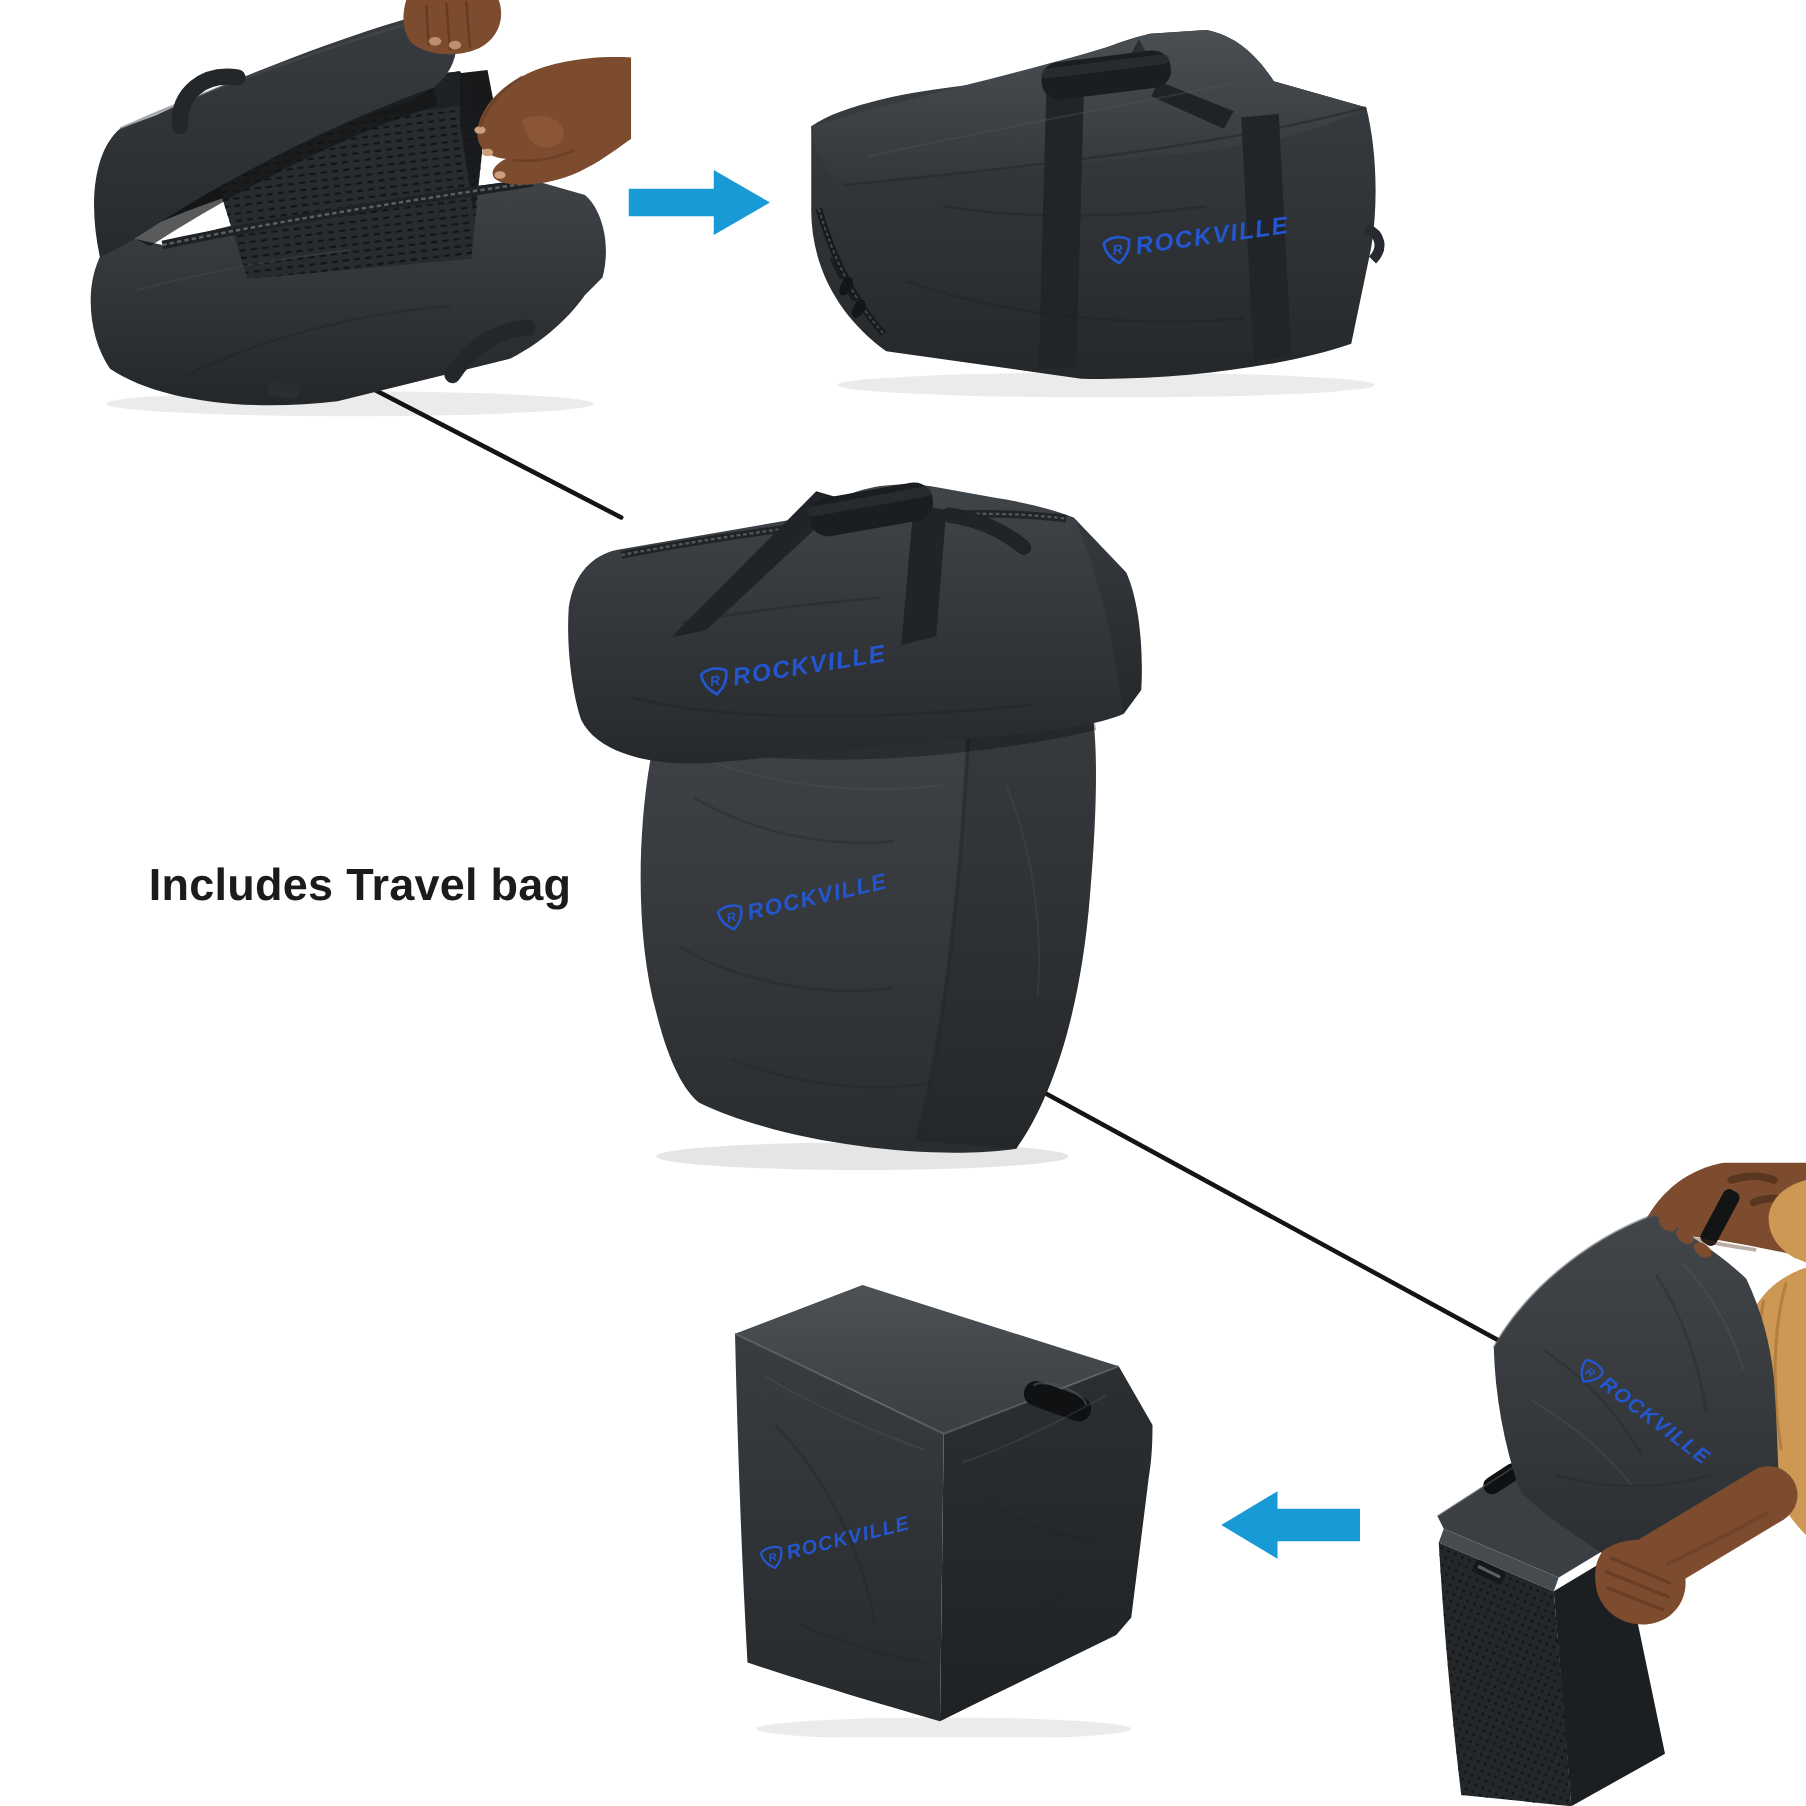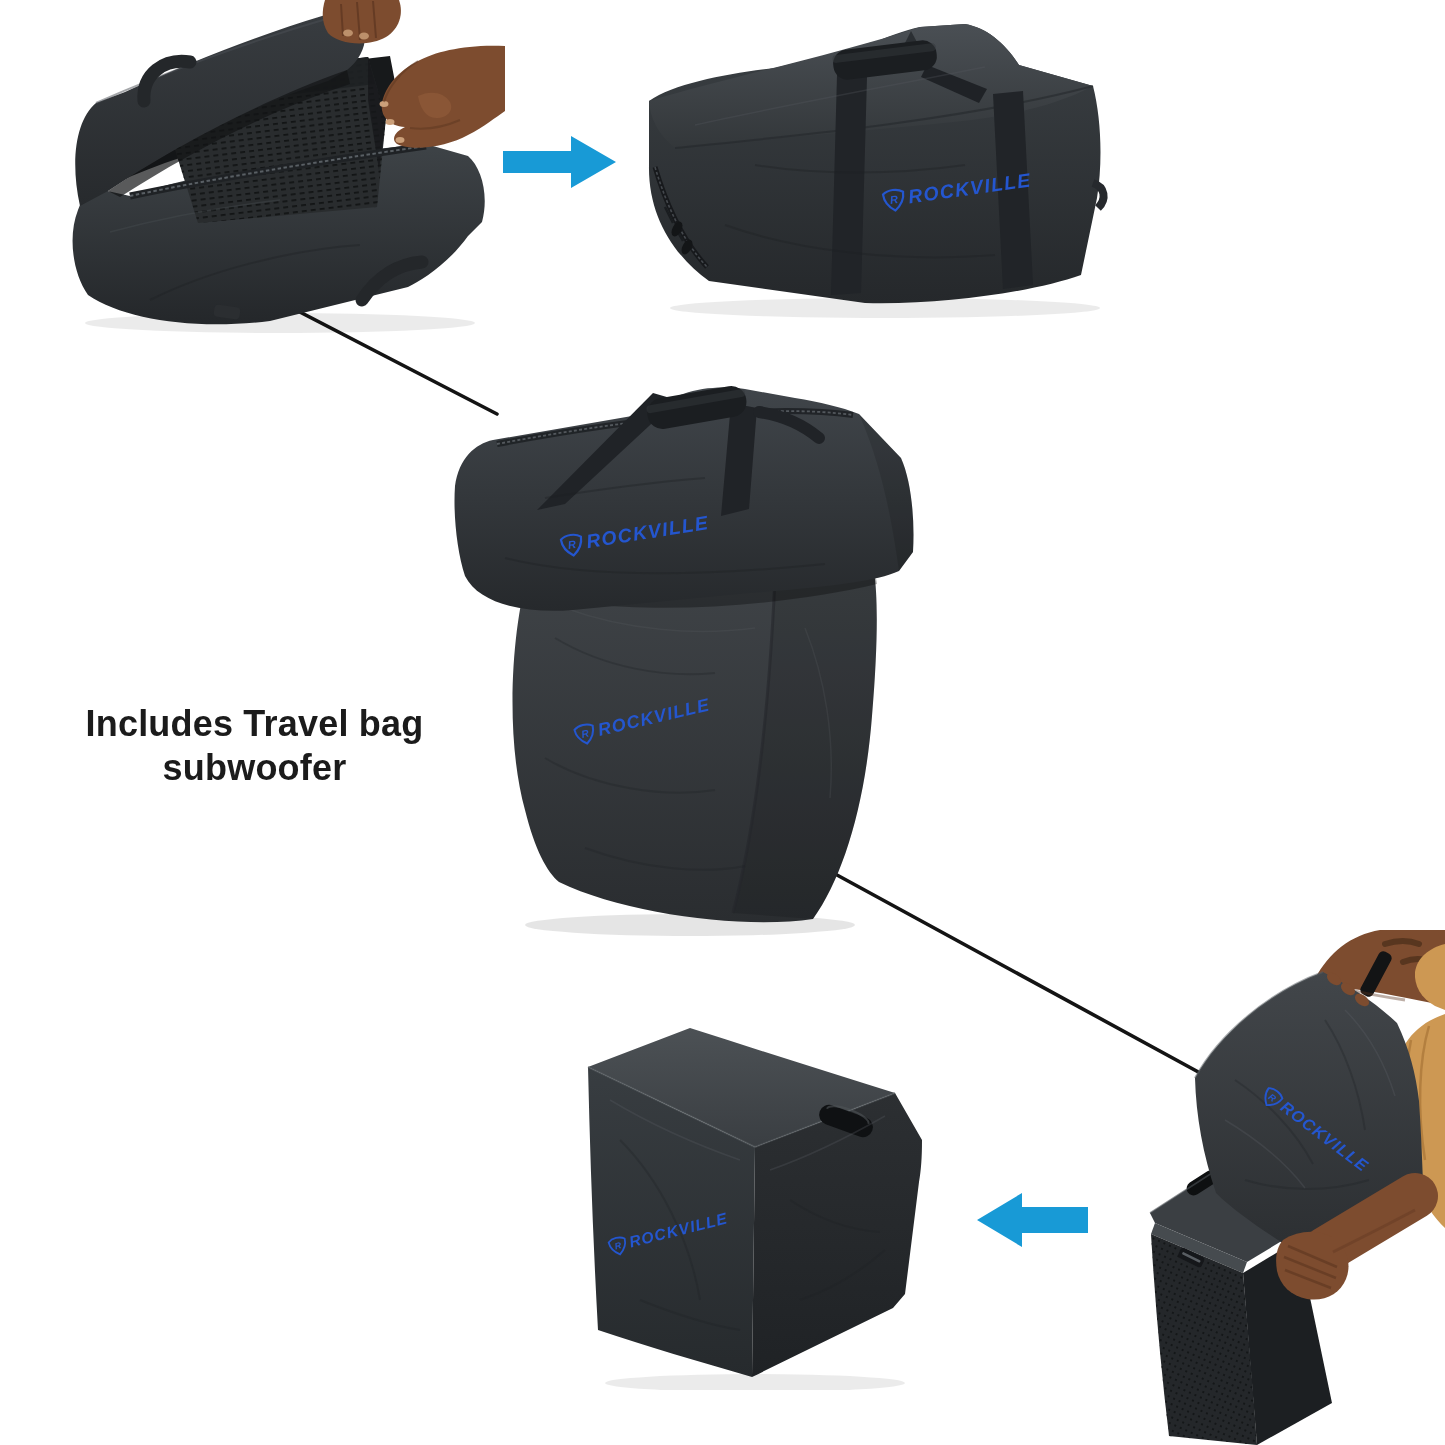--- a/index.html
+++ b/index.html
@@ -6,22 +6,22 @@
   #canvas{position:relative;width:1445px;height:1445px;background:#ffffff;overflow:hidden;
           font-family:"Liberation Sans",sans-serif;}
   #canvas svg{position:absolute;}
   #overlay{left:0;top:0;z-index:1;}
   .fig{z-index:2;}
   #fig-open-bag{left:30px;top:0px;}
   #fig-closed-bag{left:635px;top:15px;}
   #fig-stack{left:445px;top:378px;}
   #fig-covered-sub{left:550px;top:1020px;}
   #fig-person{left:1085px;top:930px;}
-  .caption{position:absolute;left:52px;top:702px;width:405px;z-index:3;
-           text-align:center;font-weight:700;font-size:36px;line-height:44px;
+  .caption{position:absolute;left:52px;top:686px;width:405px;z-index:3;
+           text-align:right;font-weight:700;font-size:36px;line-height:44px;
            color:#1b1b1b;letter-spacing:0.2px;}
   .connector{stroke:#141414;stroke-width:3.6;stroke-linecap:round;}
   .shield-path{fill:none;stroke-width:2.4px;}
   .shield-r{font-style:italic;font-weight:700;font-size:12px;
             font-family:"Liberation Sans",sans-serif;text-anchor:middle;}
   .logo-text{font-style:italic;font-weight:700;font-size:21px;
              font-family:"Liberation Sans",sans-serif;letter-spacing:1.5px;}
 </style>
 </head>
 <body>
@@ -264,16 +264,15 @@
     <g>
       <line x1="330" y1="266" x2="240" y2="320" stroke="#7d4c2f" stroke-width="46" stroke-linecap="round"></line>
       <path fill="#7d4c2f" d="M198,310 C214,300 234,299 248,308 C262,318 267,334 261,349 C255,364 239,372 222,369 C206,366 195,355 192,341 C190,329 191,318 198,310 Z"></path>
       <path stroke="#5b3520" stroke-width="2.5" opacity="0.6" fill="none" d="M203,316 L252,337 M199,327 L251,348 M200,340 L246,358"></path>
       <path stroke="#5b3520" stroke-width="3" opacity="0.35" fill="none" d="M330,280 C300,296 268,312 248,322"></path>
     </g>
   </svg>
 
   <div class="caption">
     <div class="caption-line">Includes Travel bag</div>
-    <div class="caption-line">subwoofer</div>
   </div>
 
 </div>
 
 </body></html>

